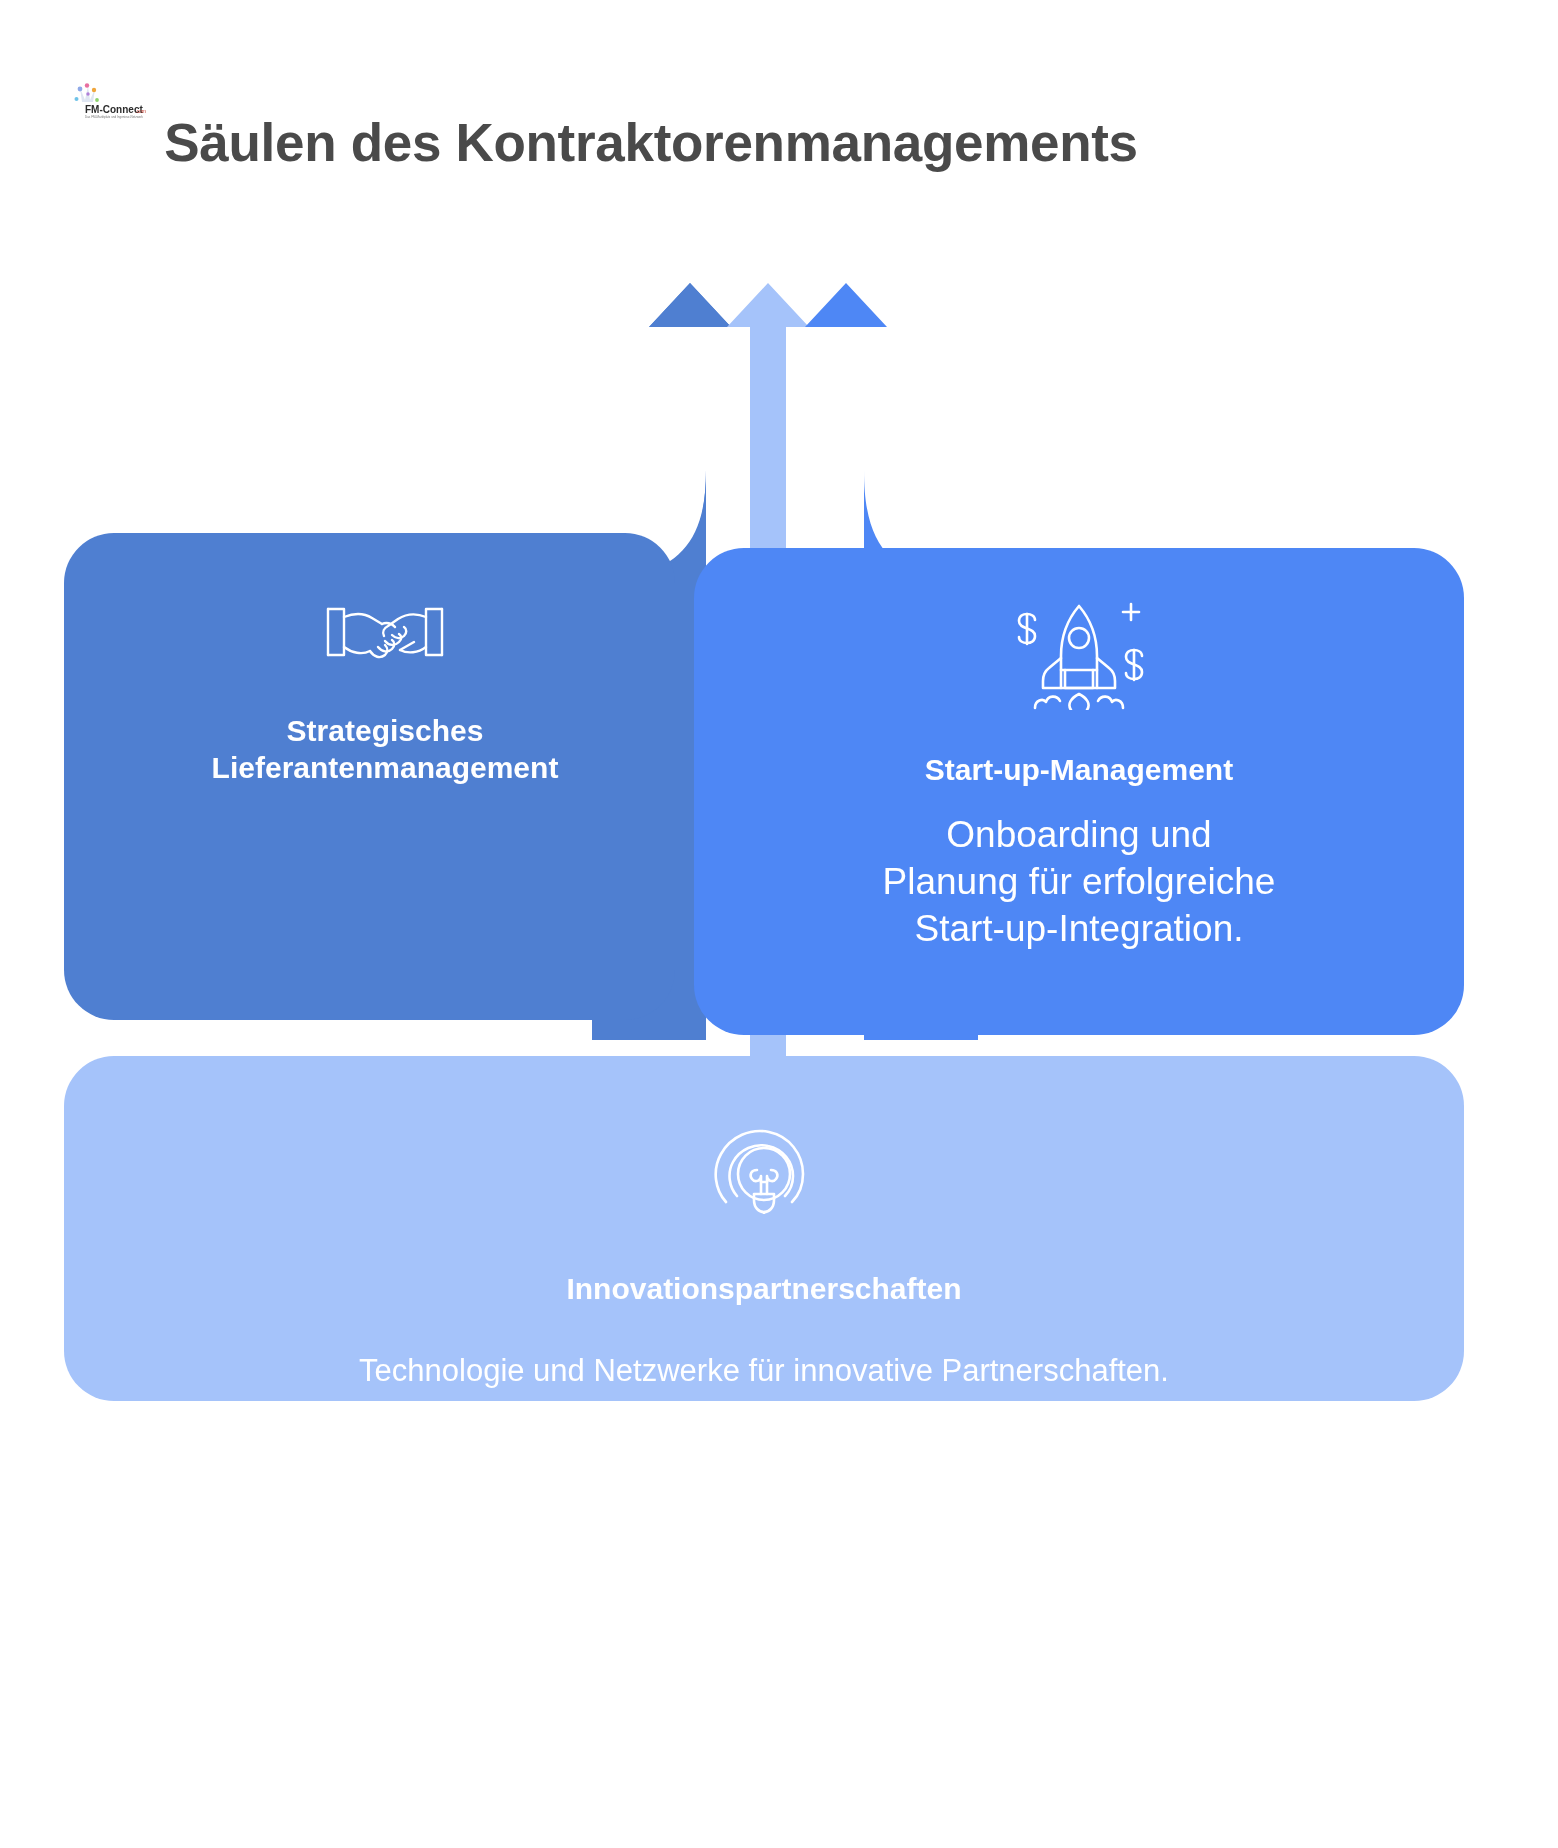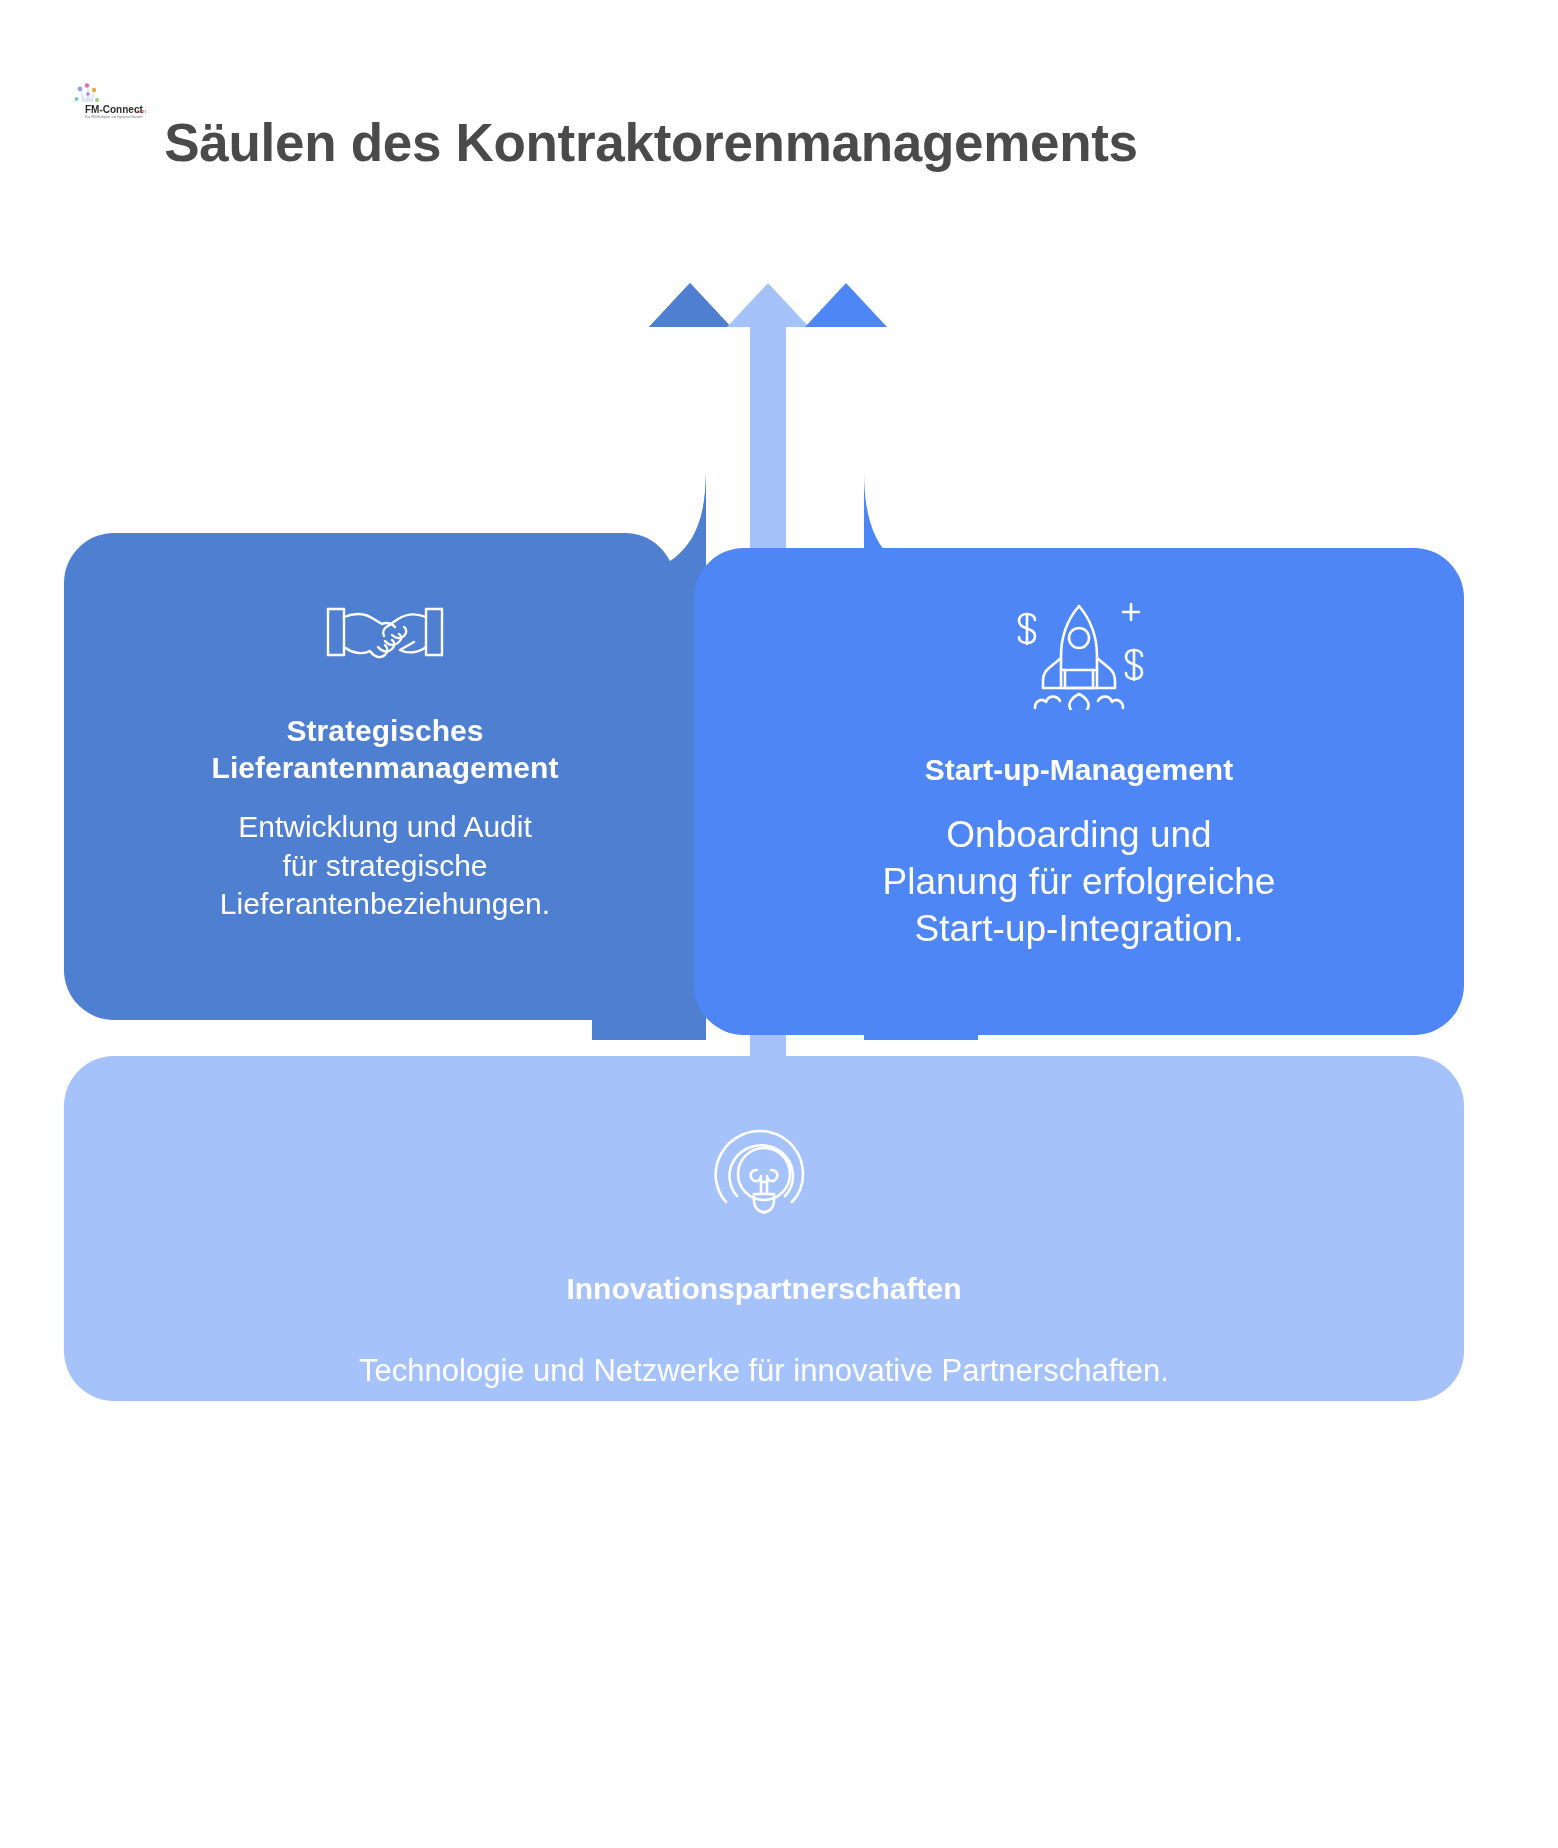--- a/index.html
+++ b/index.html
@@ -186,23 +186,20 @@
           <path d="M63 40 C67 45 73 45 77 41 C80 38 80 35 77 33"></path>
           <path d="M70 34 C74 38 79 38 82 35 C85 32 85 28 82 26"></path>
 
           <path d="M60 23 C64 21 70 22 73 26"></path>
           <path d="M78 49 L92 41"></path>
         </g>
       </svg>
     </span>
     <div class="card-title nowrap-lines">Strategisches
 Lieferantenmanagement</div>
-    <div class="card-body nowrap-lines">Entwicklung und Audit
-für strategische
-Lieferantenbeziehungen.</div>
   </div>
 
   <div class="card card-right">
     <span class="card-icon">
       <svg width="148" height="110" viewBox="0 0 148 110" fill="none" xmlns="http://www.w3.org/2000/svg">
         <g stroke="#ffffff" stroke-width="2.6" stroke-linecap="round" stroke-linejoin="round">
 
           <path d="M74 6 C62 20 56 38 56 56 L56 70 L92 70 L92 56 C92 38 86 20 74 6 Z"></path>
 
           <circle cx="74" cy="38" r="10"></circle>

